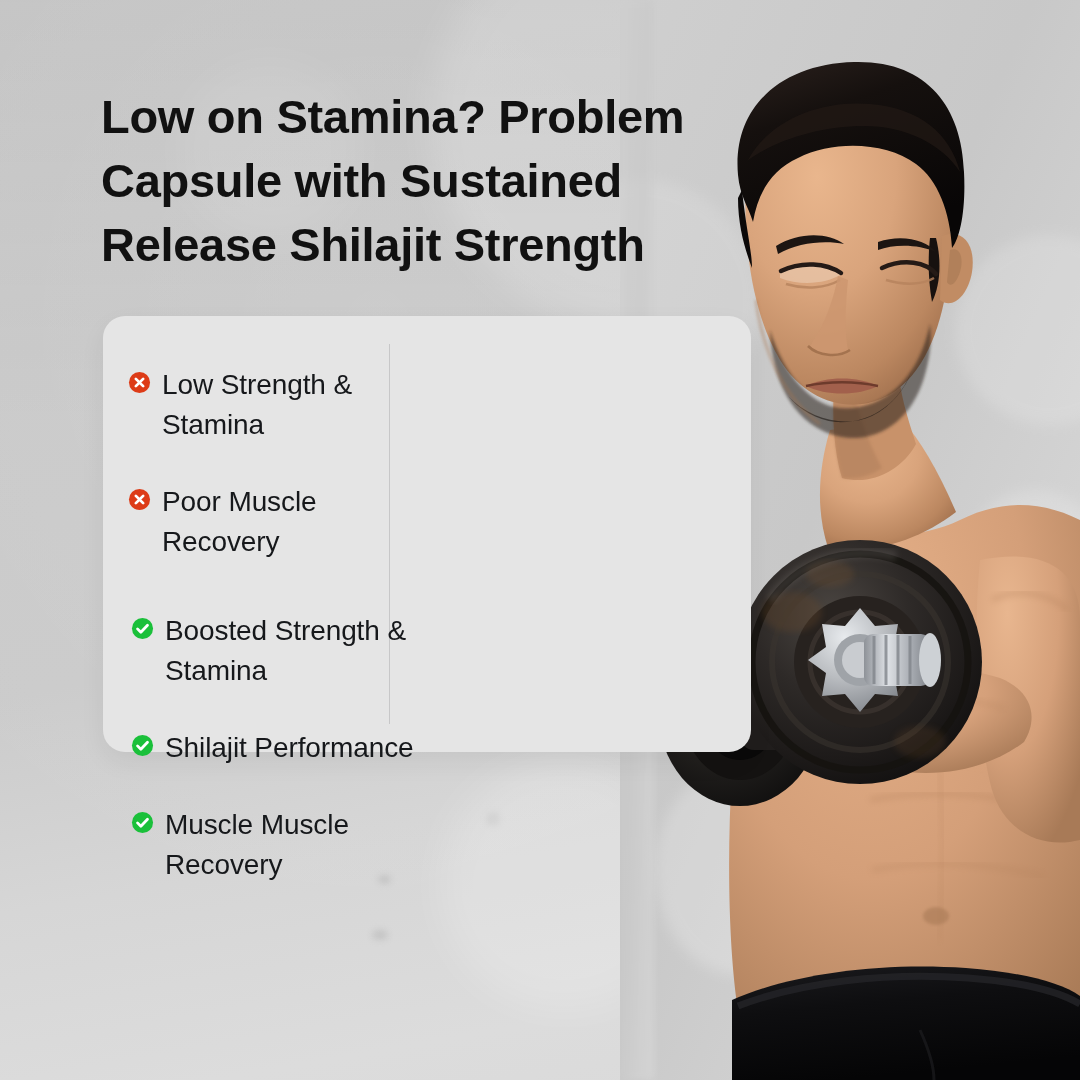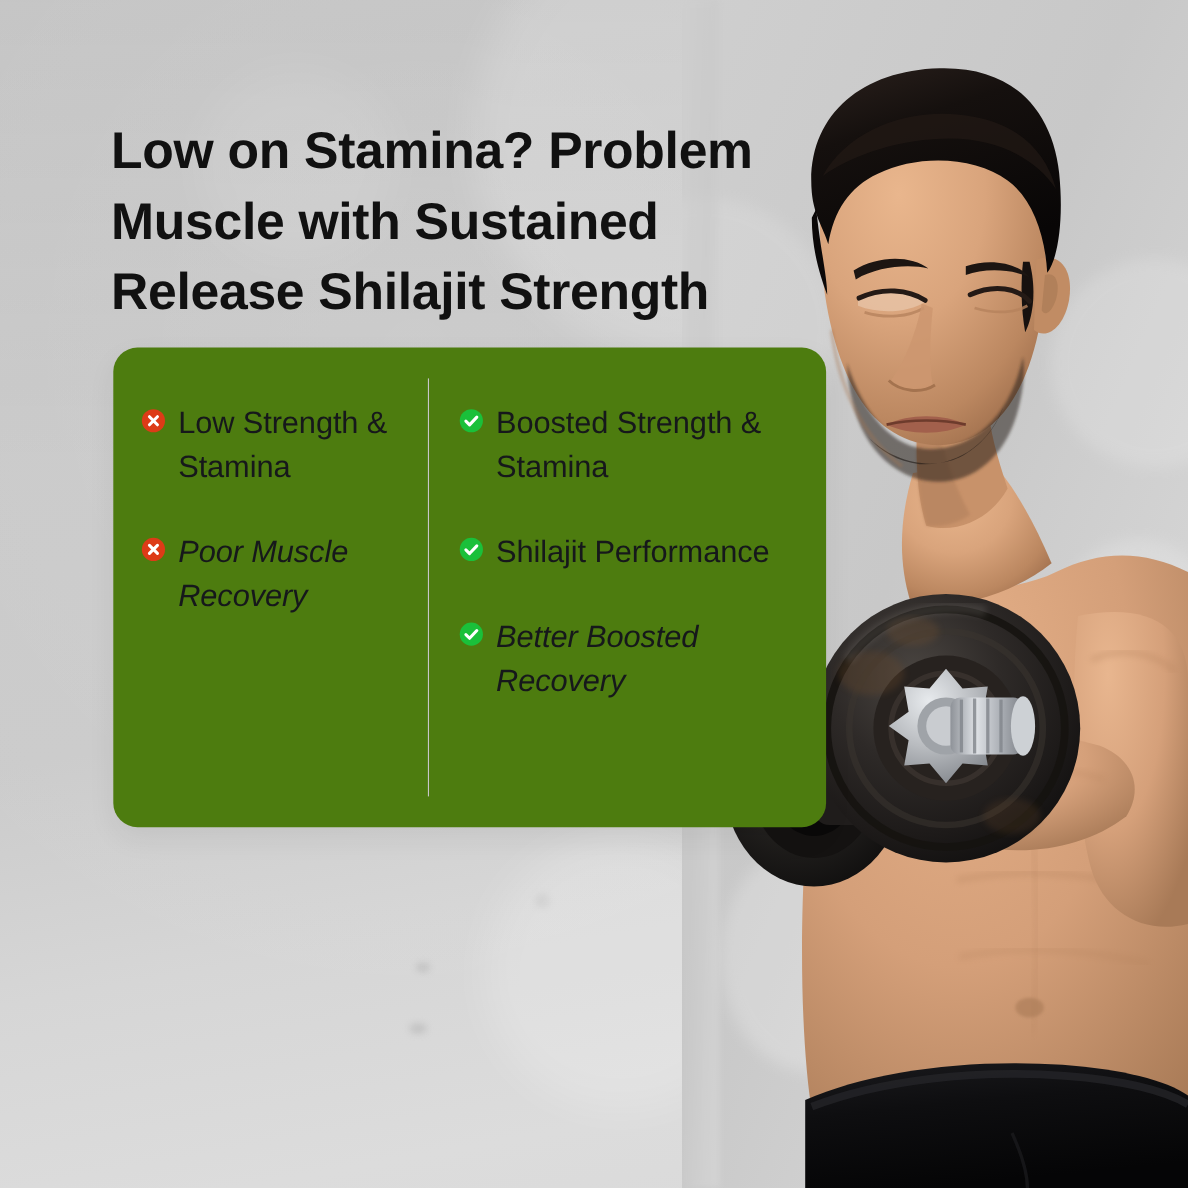--- a/index.html
+++ b/index.html
@@ -34,42 +34,43 @@
   .s2 { width:13px; height:9px;  left:378px; top:875px; }
   .s3 { width:14px; height:14px; left:486px; top:812px; opacity:.5; }
 
   
   #photo {
     position:absolute; right:0; top:0; width:460px; height:1080px; overflow:hidden;
   }
 
   
   #headline {
-    position:absolute; left:101px; top:105px; width:690px;
+    position:absolute; left:101px; top:85px; width:690px;
     font-size:47px; line-height:64px; font-weight:700; color:#111;
     letter-spacing:-.3px;
   }
   #headline .ln { display:block; white-space:nowrap; }
 
   
   #card {
     position:absolute; left:103px; top:316px; width:648px; height:436px;
-    background:#4d7c0f; border-radius:22px;
+    background:#e5e5e5; border-radius:22px;
     box-shadow:0 10px 26px rgba(0,0,0,.06);
     display:flex;
+    flex-direction:column;
   }
   .col { position:relative; padding-top:49px; }
   .col-bad  { width:286px; padding-left:25px; }
   .col-good { width:326px; padding-left:28px; }
   #divider {
     position:absolute; left:286px; top:28px; width:1px; height:380px;
     background:#c7c7c8;
   }
   .item { display:flex; align-items:flex-start; margin-bottom:37px; }
-  .item:last-child { margin-bottom:12px;font-style:italic; }
+  .item:last-child { margin-bottom:0; }
   .ic { flex:0 0 auto; width:23px; height:23px; margin-top:6px; margin-right:11px; }
   .ic svg { display:block; width:23px; height:23px; }
   .itxt {
     font-size:28px; line-height:40px; color:#16181b; font-weight:400;
     letter-spacing:-.1px;
   }
   .col-bad  .itxt { max-width:200px; }
   .col-good .itxt { max-width:270px; }
 </style>
 </head>
@@ -270,21 +271,21 @@
     <path d="M112 1000 C170 974 260 962 346 968 C400 972 440 982 460 996 L460 1080 L112 1080 Z" fill="url(#shortsG)"></path>
     <path d="M118 1006 C180 982 266 972 348 978 C402 982 440 992 460 1004" stroke="#26262a" stroke-width="7" fill="none" opacity=".75"></path>
     <path d="M300 1030 C310 1052 314 1068 314 1080" stroke="#1d1d20" stroke-width="3" fill="none" opacity=".7"></path>
 
     <rect x="0" y="0" width="34" height="1080" fill="url(#pbg)" opacity=".55" filter="url(#soft)"></rect>
   </svg>
 </div>
 
 <h1 id="headline">
   <span class="ln">Low on Stamina? Problem</span>
-  <span class="ln">Muscle with Sustained</span>
+  <span class="ln">Capsule with Sustained</span>
   <span class="ln">Release Shilajit Strength</span>
 </h1>
 
 <section id="card">
   <div id="divider"></div>
 
   <div class="col col-bad">
 
     <div class="item">
       <span class="ic">
@@ -330,16 +331,16 @@
       <span class="itxt">Shilajit Performance</span>
     </div>
 
     <div class="item">
       <span class="ic">
         <svg viewBox="0 0 24 24">
             <circle cx="12" cy="12" r="11" fill="#1ac03a"></circle>
           <path d="M6.8 12.4 L10.3 15.9 L17.2 8.6" stroke="#fff" stroke-width="2.9" fill="none" stroke-linecap="round" stroke-linejoin="round"></path>
         </svg>
       </span>
-      <span class="itxt">Better Boosted Recovery</span>
+      <span class="itxt">Muscle Muscle Recovery</span>
     </div>
   </div>
 </section>
 
 </body></html>

